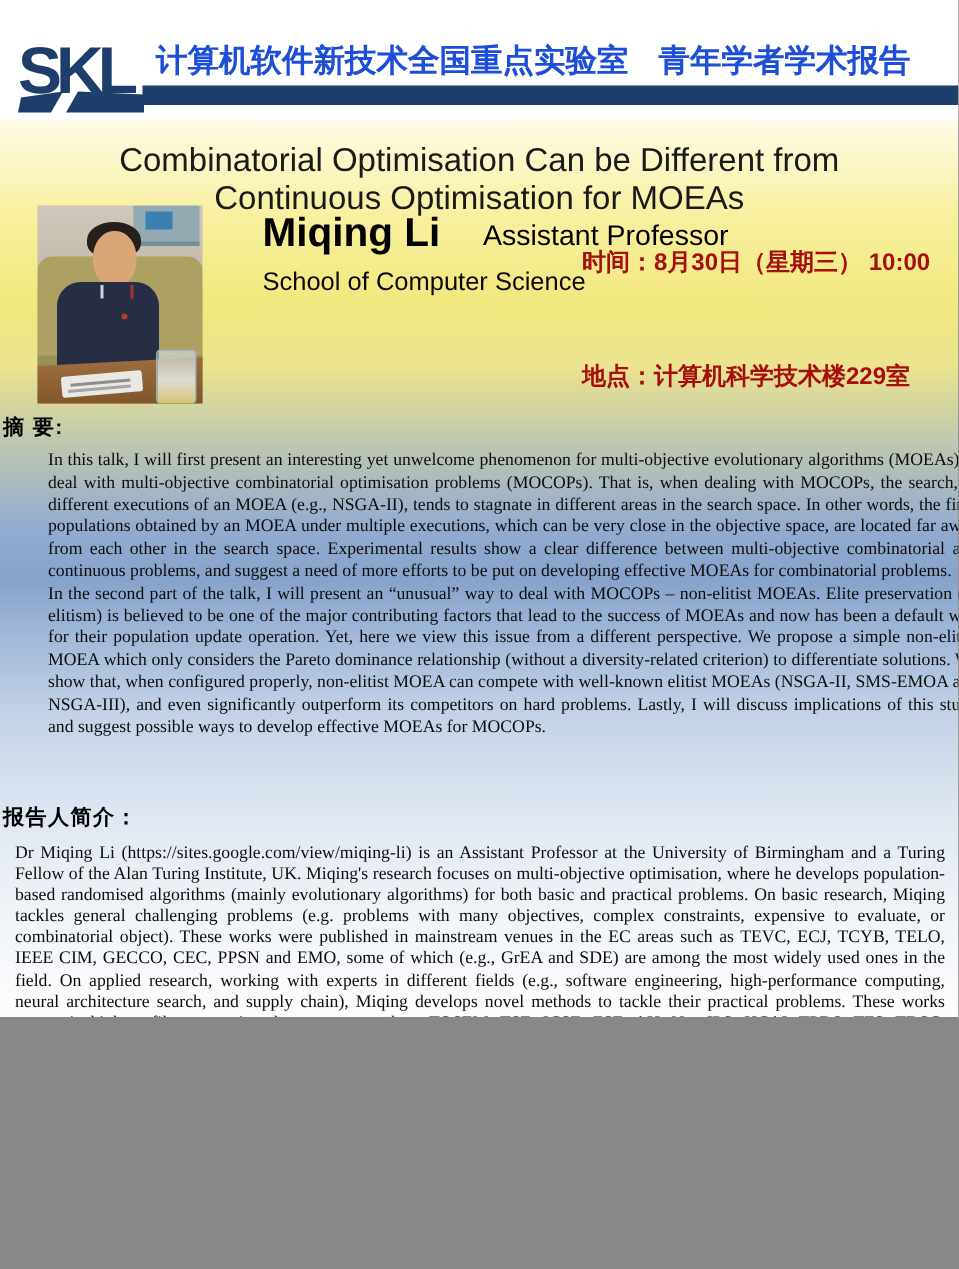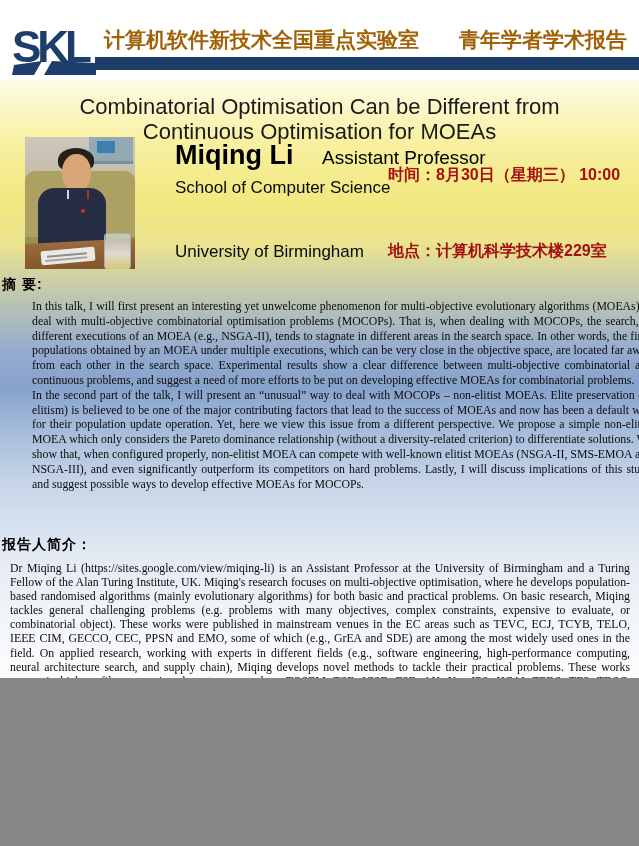--- a/index.html
+++ b/index.html
@@ -6,23 +6,23 @@
   .page{
     position:relative;width:639px;height:678px;margin:0 auto;overflow:hidden;
     background:linear-gradient(180deg,
       #ffffff 0%, #fffef6 10%, #f8f0a0 21%, #f1e87e 30%, #ebe38f 36%,
       #c2c9ae 43%, #93abd0 52%, #87a2cb 57%, #a3bad9 63%, #c6d4e8 71%,
       #e3eaf3 82%, #f2f5f9 91%, #fcfdfe 100%);
     font-family:"Liberation Serif", serif; color:#111;
   }
   .header{position:absolute;top:0;left:0;width:639px;height:80px;background:#ffffff;}
   .skl-logo{position:absolute;left:12px;top:22px;width:84px;height:54px;}
-  .header-text{position:absolute;left:104px;top:26px;width:535px;display:flex;gap:40px;
+  .header-text{position:absolute;left:104px;top:26px;width:535px;display:flex;gap:20px;
     font-family:"Liberation Sans", sans-serif;font-weight:bold;font-size:21px;
-    color:#a16207;white-space:nowrap;}
+    color:#1d4ed8;white-space:nowrap;}
   .navy-bar{position:absolute;left:95px;top:57px;right:0;height:13px;background:#1d3e6b;}
   .title{position:absolute;top:84px;left:0;width:639px;text-align:center;
     font-family:"Liberation Sans", sans-serif;font-size:22px;line-height:25px;color:#1a1a1a;margin-top:10px;}
   
   .photo{position:absolute;left:25px;top:137px;width:110px;height:132px;overflow:hidden;
     background:linear-gradient(180deg,#cfc7ba 0%,#c6bdae 28%,#b6a97f 46%,#b3a566 60%);}
   .photo div{position:absolute;}
   .ph-frame{left:64px;top:0;width:44px;height:24px;background:#93aab3;border-bottom:3px solid #74909b;}
   .ph-frame-in{left:8px;top:4px;width:18px;height:12px;background:#3c7fb1;}
   .ph-seat{left:0;top:34px;width:110px;height:74px;background:#aca063;border-radius:10px 10px 0 0;
@@ -106,21 +106,20 @@
       <div class="ph-knife"></div>
       <div class="ph-fork"></div>
     </div>
     <div class="ph-glass"></div>
   </div>
 
   <div class="sp-name">Miqing Li</div>
   <div class="sp-pos">Assistant Professor</div>
   <div class="sp-school">School of Computer Science</div>
   <div class="sp-time">时间：8月30日（星期三） 10:00</div>
-  <div class="sp-univ">University of Birmingham</div>
   <div class="sp-loc">地点：计算机科学技术楼229室</div>
 
   <div class="sec-head" style="top:276px;">摘 要:</div>
   <div class="abstract">
     <p>In this talk, I will first present an interesting yet unwelcome phenomenon for multi-objective evolutionary algorithms (MOEAs) to deal with multi-objective combinatorial optimisation problems (MOCOPs). That is, when dealing with MOCOPs, the search, in different executions of an MOEA (e.g., NSGA-II), tends to stagnate in different areas in the search space. In other words, the final populations obtained by an MOEA under multiple executions, which can be very close in the objective space, are located far away from each other in the search space. Experimental results show a clear difference between multi-objective combinatorial and continuous problems, and suggest a need of more efforts to be put on developing effective MOEAs for combinatorial problems.</p>
     <p>In the second part of the talk, I will present an “unusual” way to deal with MOCOPs – non-elitist MOEAs. Elite preservation (or elitism) is believed to be one of the major contributing factors that lead to the success of MOEAs and now has been a default way for their population update operation. Yet, here we view this issue from a different perspective. We propose a simple non-elitist MOEA which only considers the Pareto dominance relationship (without a diversity-related criterion) to differentiate solutions. We show that, when configured properly, non-elitist MOEA can compete with well-known elitist MOEAs (NSGA-II, SMS-EMOA and NSGA-III), and even significantly outperform its competitors on hard problems. Lastly, I will discuss implications of this study and suggest possible ways to develop effective MOEAs for MOCOPs.</p>
   </div>
 
   <div class="sec-head" style="top:536px;">报告人简介：</div>
   <div class="bio-text">Dr Miqing Li (https://sites.google.com/view/miqing-li) is an Assistant Professor at the University of Birmingham and a Turing Fellow of the Alan Turing Institute, UK. Miqing's research focuses on multi-objective optimisation, where he develops population-based randomised algorithms (mainly evolutionary algorithms) for both basic and practical problems. On basic research, Miqing tackles general challenging problems (e.g. problems with many objectives, complex constraints, expensive to evaluate, or combinatorial object). These works were published in mainstream venues in the EC areas such as TEVC, ECJ, TCYB, TELO, IEEE CIM, GECCO, CEC, PPSN and EMO, some of which (e.g., GrEA and SDE) are among the most widely used ones in the field. On applied research, working with experts in different fields (e.g., software engineering, high-performance computing, neural architecture search, and supply chain), Miqing develops novel methods to tackle their practical problems. These works appear in high-profile venues in relevant areas such as TOSEM, TSE, ICSE, FSE, AIJ, NeurIPS, IJCAI, TPDS, TFS, TDSC, TAAS, TSMC-A, TR, EJOR, and CSUR. Some of these methods have become the most cited works in the corresponding venues since they made appearance. His work has received the Best Paper Award/Nomination in mainstream conferences in the EC field (CEC, GECCO, and SEAL). Miqing was the founding chair of the IEEE CIS' Task Force on Many-Objective Optimisation, and is an Associate Editor of IEEE Transactions on Evolutionary Computation.</div>

